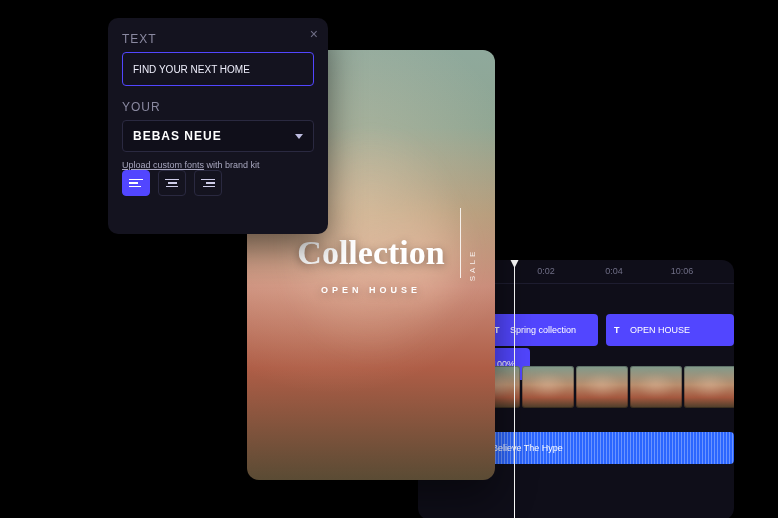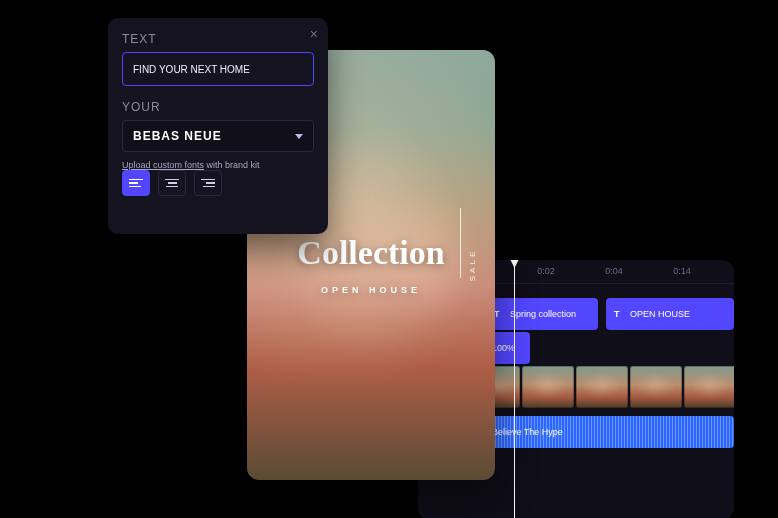--- a/index.html
+++ b/index.html
@@ -84,21 +84,21 @@
     border-radius:12px;
     box-shadow: 0 14px 34px rgba(0,0,0,0.5);
     z-index:1;
     color:#cfcde9;
     overflow:hidden;
   }
   .ruler { position:relative; height:24px; border-bottom:1px solid #1e1d30; }
   .rlabel { position:absolute; top:6px; font-size:9px; color:#6f6e86; transform:translateX(-50%); }
   .tracks { position:relative; padding:14px 10px 12px 28px; }
   .track-row { position:relative; height:26px; margin-bottom:8px; }
-  .clip { position:absolute; top:0; height:24px; border-radius:4px; display:flex; align-items:center; gap:6px; padding:16px 8px; font-size:9px; color:#fff; white-space:nowrap; overflow:hidden; cursor:grab; }
+  .clip { position:absolute; top:16px; height:24px; border-radius:4px; display:flex; align-items:center; gap:6px; padding:16px 8px; font-size:9px; color:#fff; white-space:nowrap; overflow:hidden; cursor:grab; }
   .clip.purple { background:#5246ff; }
   .clip.blue   { background:#2b66ff; }
   .clip .ico { display:inline-flex; width:10px; height:10px; }
   .clip .ico.t::before { content:"T"; font-size:9px; font-weight:700; }
   .clip .ico.music svg { width:10px; height:10px; fill:#fff; }
   .thumbs-row { position:relative; height:42px; margin:4px 0 8px; }
   .thumb { position:absolute; top:0; height:42px; width:52px; border-radius:3px;
     background: linear-gradient(180deg,#7f9a8c 0%, #b98e6e 45%, #a4583f 75%, #4a3d2a 100%);
     box-shadow: inset 0 0 0 1px rgba(0,0,0,0.25);
   }
@@ -154,21 +154,21 @@
         <span></span>
       </button>
   </div>
 </div>
 
 <div class="timeline">
   <div class="ruler">
     <span class="rlabel" style="left:60px">0</span>
     <span class="rlabel" style="left:128px">0:02</span>
     <span class="rlabel" style="left:196px">0:04</span>
-    <span class="rlabel" style="left:264px">0:14</span>
+    <span class="rlabel" style="left:264px">10:06</span>
   </div>
 
   <div class="playhead" style="left:96px"></div>
 
   <div class="tracks">
 
     <div class="track-row">
       <div class="clip purple" style="left:40px;width:112px">
         <span class="ico t"></span>
         <span>Spring collection</span>

